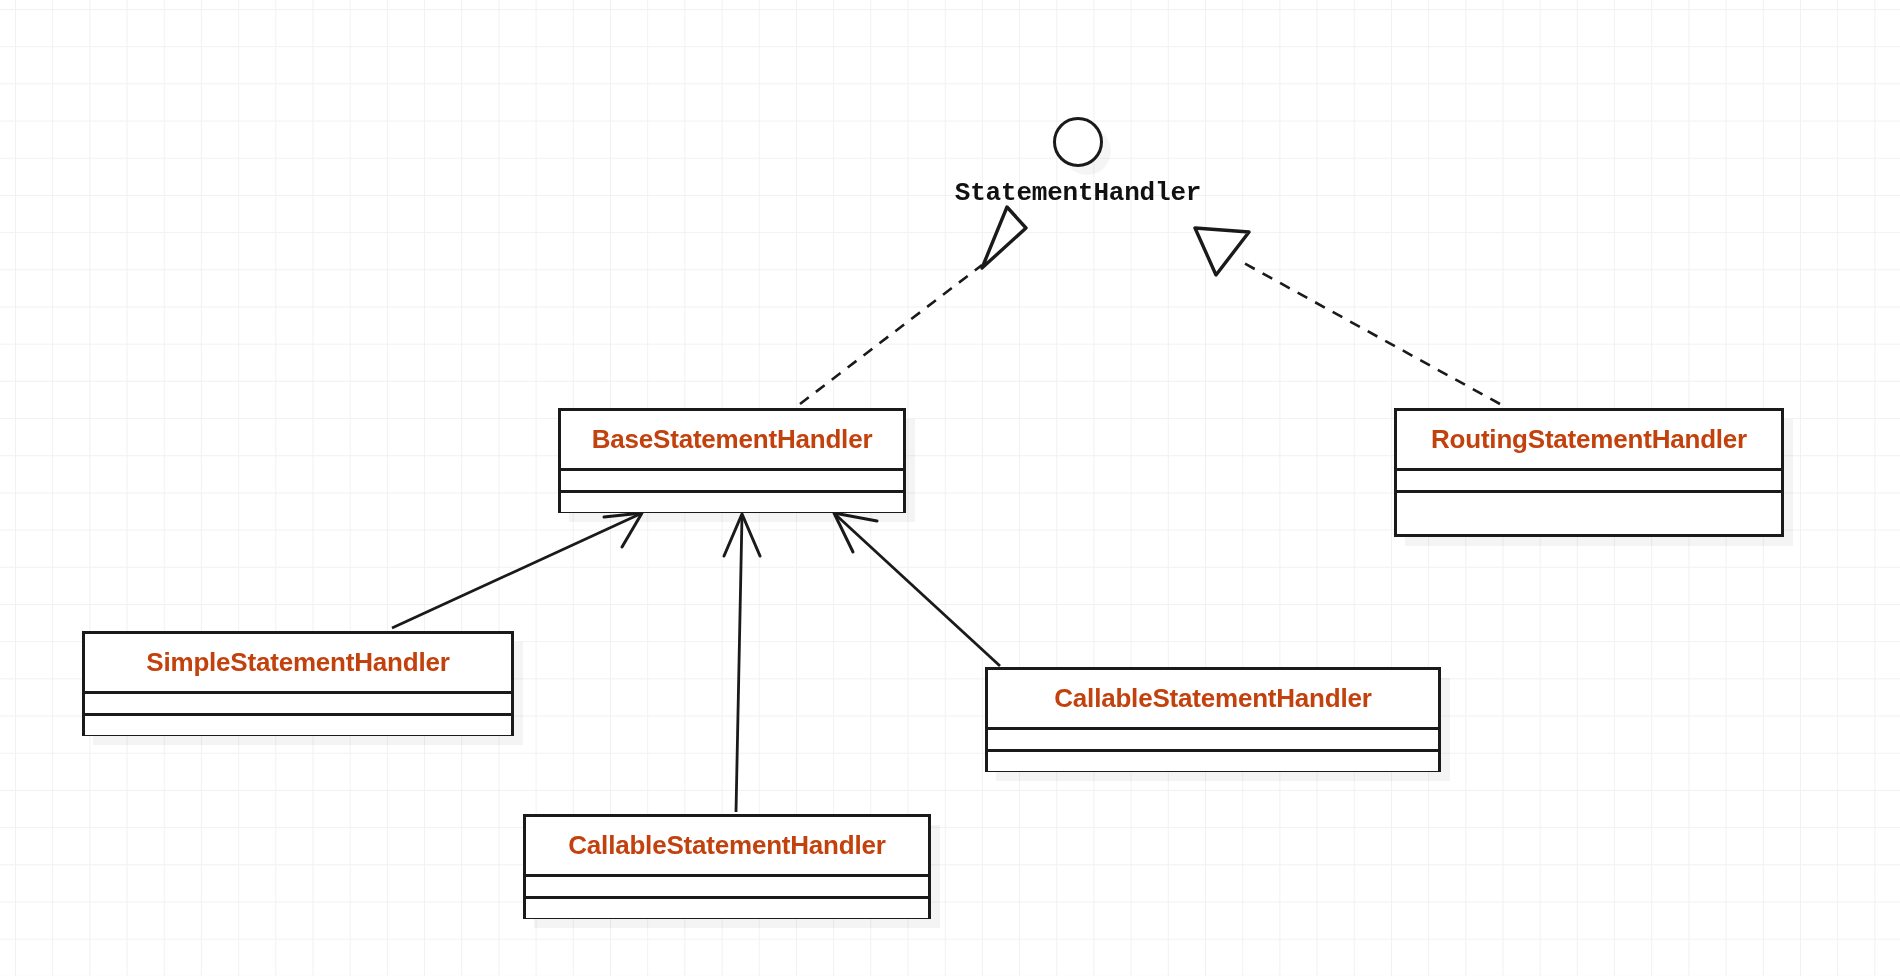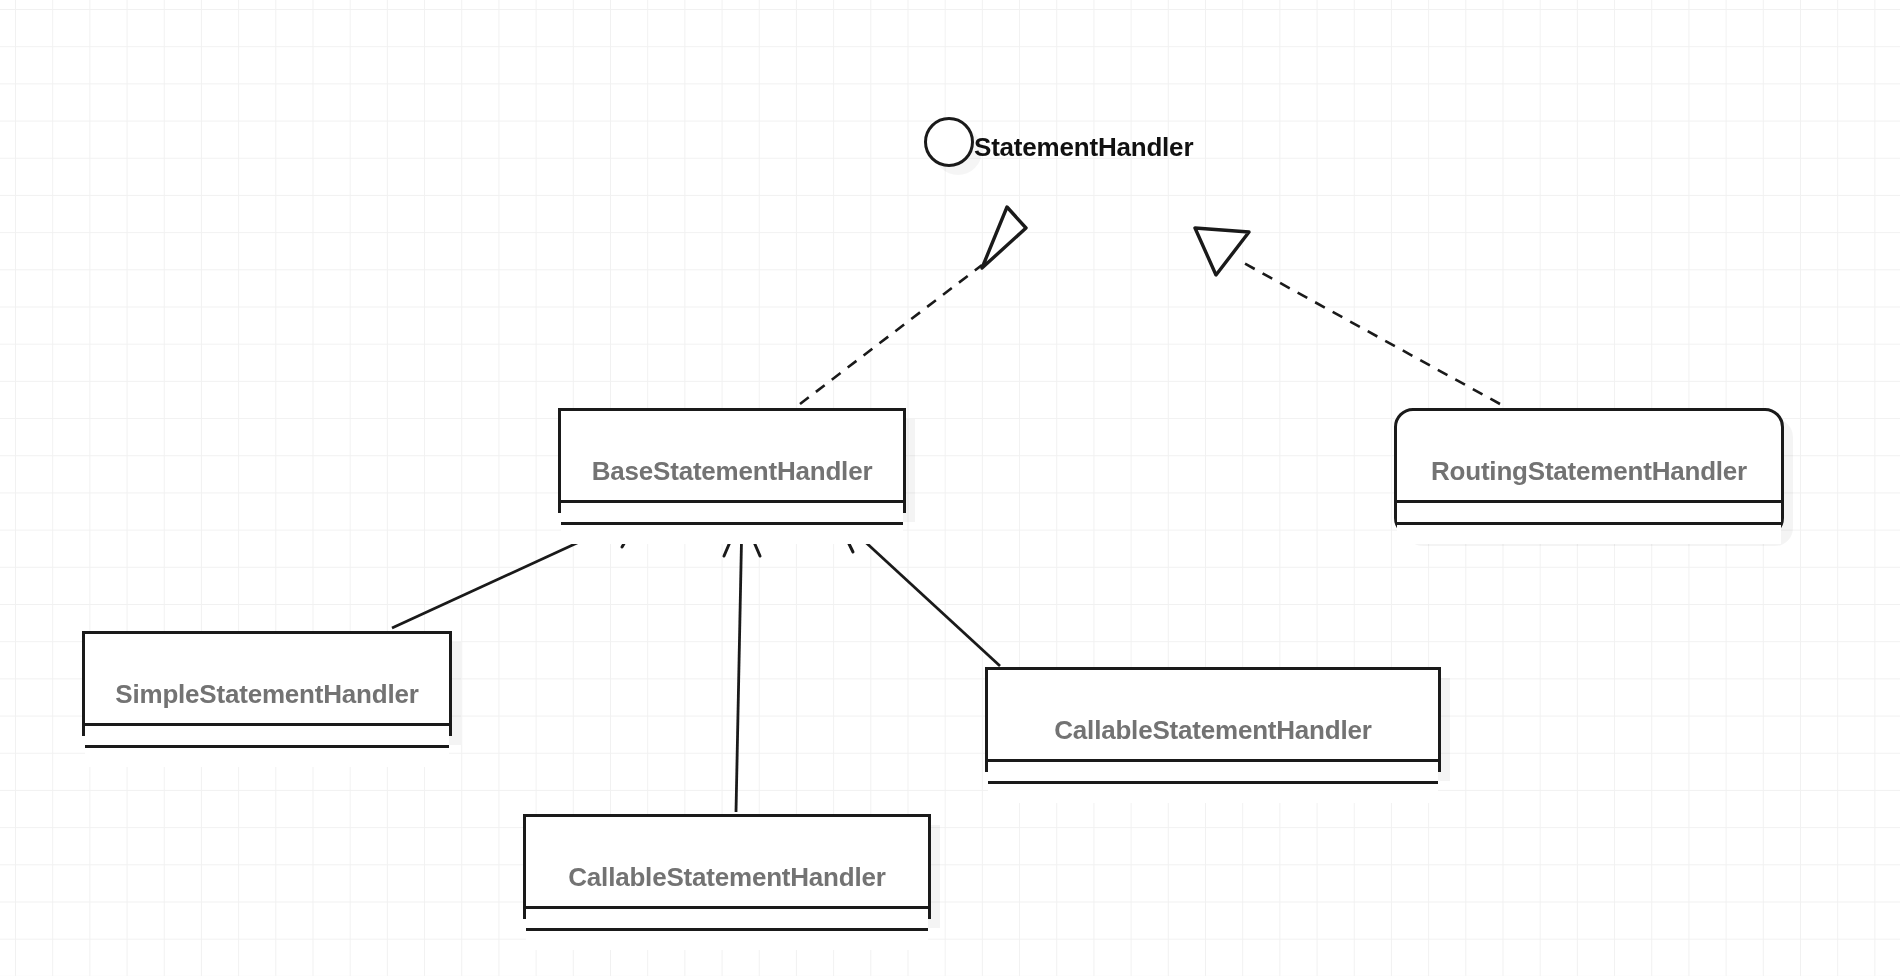--- a/index.html
+++ b/index.html
@@ -40,42 +40,42 @@
     flex-direction: column;
   }
   .uml-title {
     flex: 0 0 auto;
     height: 57px;
     display: flex;
     align-items: center;
     justify-content: center;
     font-size: 26px;
     font-weight: bold;
-    color: #737373;
+    color: #c2410c;
     letter-spacing: -0.2px;
     white-space: nowrap;
     padding: 0 28px;
-    margin-top: 32px;
   }
   .uml-sep {
     flex: 0 0 auto;
     height: 3px;
     background: #1a1a1a;
   }
   .uml-compartment {
     flex: 0 0 auto;
     height: 19px;
     background: #ffffff;
   }
   
   .iface-node {
     position: absolute;
     display: flex;
-    flex-direction: row;
+    flex-direction: column;
     align-items: center;
+    font-family: Liberation Mono, monospace;
   }
   .iface-circle {
     width: 50px;
     height: 50px;
     border: 3px solid #1a1a1a;
     border-radius: 50%;
     background: #ffffff;
     box-shadow: 9px 9px 0 -1px rgba(0,0,0,0.04);
     box-sizing: border-box;
   }
@@ -127,29 +127,29 @@
   </div>
 
   <div class="uml-class" style="left:558px; top:408px; width:348px; height:105px;">
     <div class="uml-title">BaseStatementHandler</div>
     <div class="uml-sep"></div>
     <div class="uml-compartment"></div>
     <div class="uml-sep"></div>
     <div class="uml-compartment"></div>
   </div>
 
-  <div class="uml-class" style="left:1394px; top:408px; width:390px; height:129px;border-radius:19px;">
+  <div class="uml-class" style="left:1394px; top:408px; width:390px; height:129px;">
     <div class="uml-title">RoutingStatementHandler</div>
     <div class="uml-sep"></div>
     <div class="uml-compartment"></div>
     <div class="uml-sep"></div>
     <div class="uml-compartment"></div>
   </div>
 
-  <div class="uml-class" style="left:82px; top:631px; width:370px; height:105px;">
+  <div class="uml-class" style="left:82px; top:631px; width:432px; height:105px;">
     <div class="uml-title">SimpleStatementHandler</div>
     <div class="uml-sep"></div>
     <div class="uml-compartment"></div>
     <div class="uml-sep"></div>
     <div class="uml-compartment"></div>
   </div>
 
   <div class="uml-class" style="left:985px; top:667px; width:456px; height:105px;">
     <div class="uml-title">CallableStatementHandler</div>
     <div class="uml-sep"></div>

